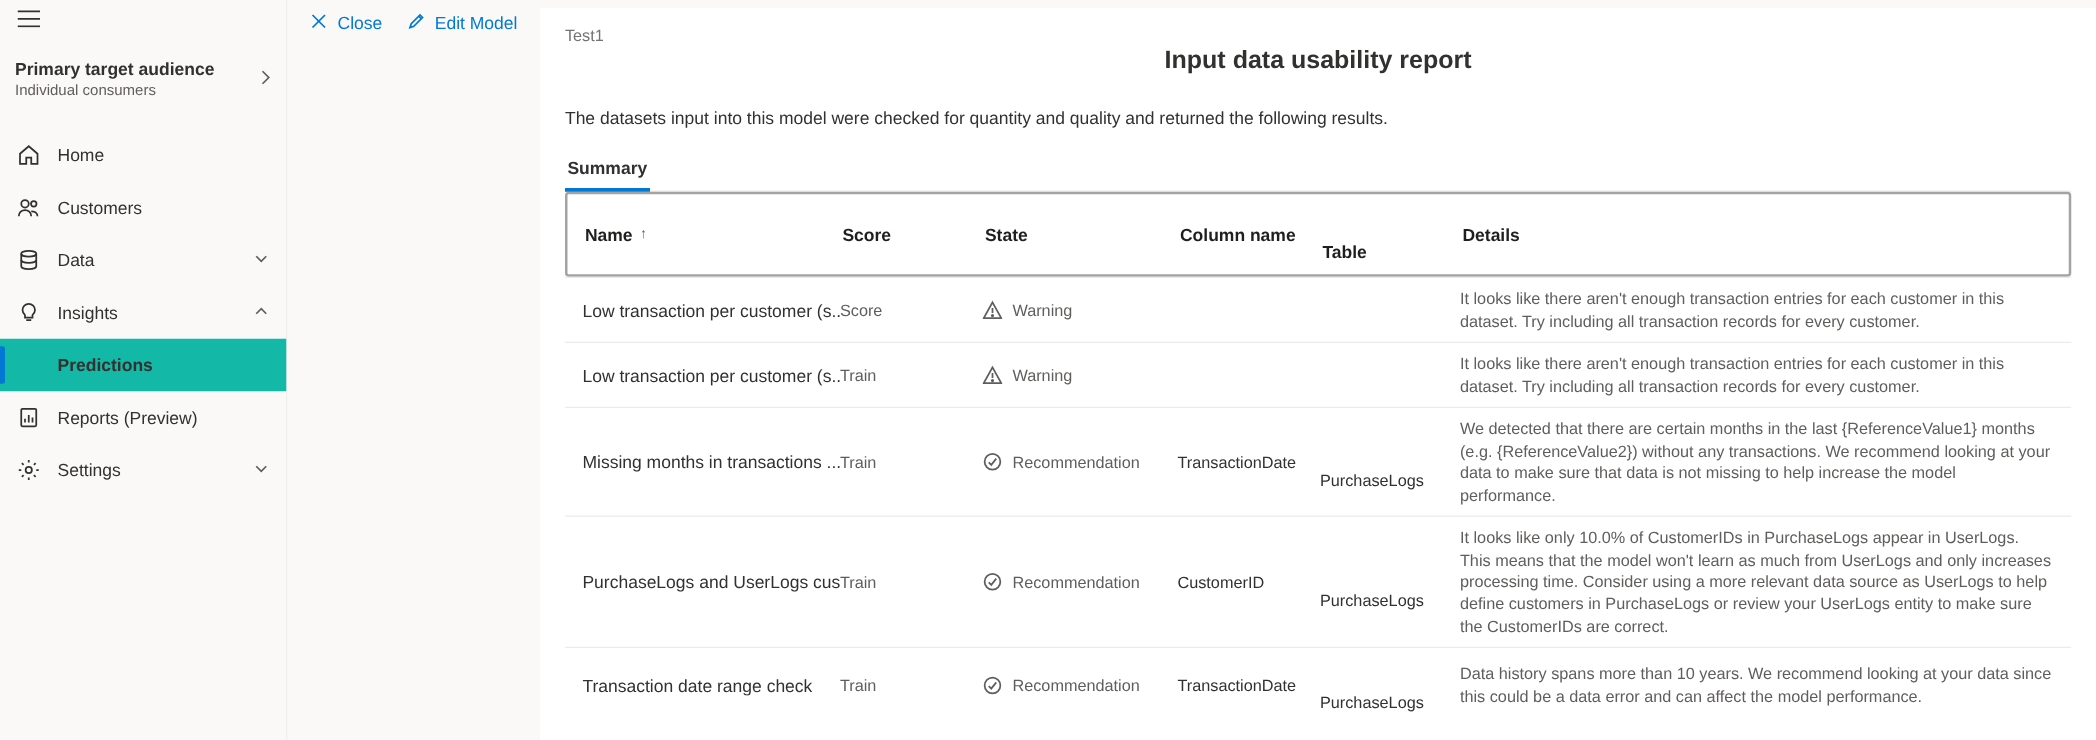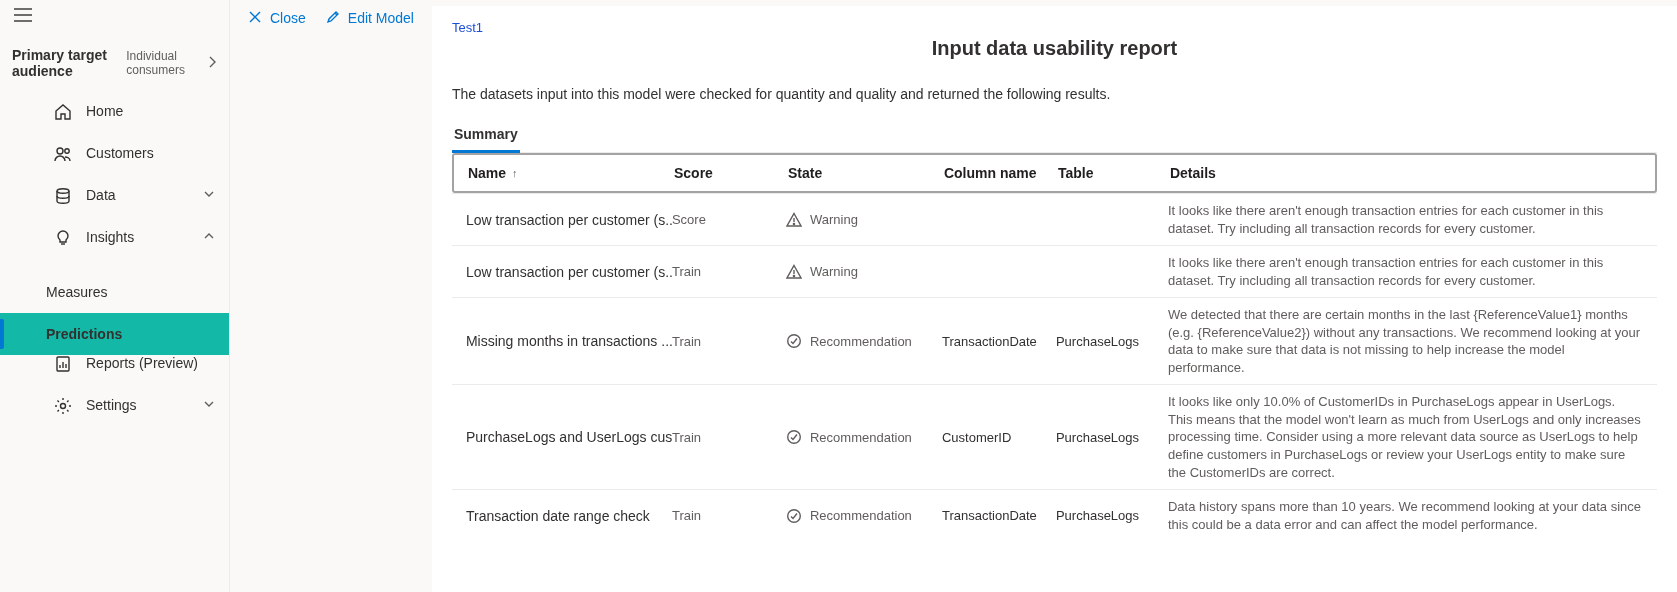--- a/index.html
+++ b/index.html
@@ -27,34 +27,34 @@
     cursor: pointer;
   }
   .hamburger svg { width: 18px; height: 14px; }
   .context-header {
     display: flex;
     align-items: center;
     justify-content: space-between;
     padding: 16px 12px 10px 12px;
     cursor: pointer;
   }
-  .context-header .titles { display: flex; }
+  .context-header .titles { display: flex; flex-direction: column; }
   .context-title { font-weight: 600; font-size: 14px; color: #323130; }
   .context-sub { font-size: 12px; color: #605e5c; margin-top: 2px; }
   .context-header .chev { color: #605e5c; }
 
   .nav { margin-top: 14px; display: flex; flex-direction: column; }
   .nav-item {
     display: flex;
+    align-items: center;
     height: 42px;
     padding: 0 14px;
     cursor: pointer;
     color: #323130;
     position: relative;
-    margin-left: 40px;
   }
   .nav-item .icon { width: 18px; height: 18px; margin-right: 14px; color: #323130; display:flex; align-items:center; justify-content:center;}
   .nav-item .label { flex: 1; }
   .nav-item .chev { color: #605e5c; }
   .nav-sub {
     display: flex;
     align-items: center;
     height: 42px;
     padding-left: 46px;
     cursor: pointer;
@@ -98,21 +98,21 @@
   }
   .cmd-btn svg { width: 14px; height: 14px; }
 
   .content {
     background: #ffffff;
     margin: 6px 0 0 0;
     flex: 1;
     padding: 14px 20px 20px 20px;
     overflow: auto;
   }
-  .breadcrumb { font-size: 13px; color: #1d4ed8; margin-bottom: 2px; }
+  .breadcrumb { font-size: 13px; color: #737373; margin-bottom: 2px; }
   .page-title { font-size: 20px; font-weight: 600; margin-bottom: 26px; text-align: center; }
   .page-desc { font-size: 14px; color: #323130; margin-bottom: 18px; }
 
   .tabstrip { display: flex; border-bottom: 1px solid #edebe9; }
   .tab {
     padding: 6px 2px 10px;
     margin-right: 24px;
     font-weight: 600;
     cursor: pointer;
     color: #323130;
@@ -135,21 +135,21 @@
     display: flex;
     align-items: center;
     padding: 10px 14px;
     font-weight: 600;
     color: #201f1e;
   }
   .col-name { width: 206px; display:flex; align-items:center; gap:6px;}
   .col-step { width: 114px; }
   .col-state { width: 156px; display:flex; align-items:center; gap:8px;}
   .col-colname { width: 114px; }
-  .col-table { width: 112px; }
+  .col-table { width: 112px; margin-top: 28px; }
   .col-details { flex: 1; }
 
   .tbody { }
   .trow {
     display: flex;
     align-items: center;
     padding: 8px 14px;
     border-top: 1px solid #edebe9;
     min-height: 44px;
   }
@@ -234,23 +234,20 @@
           </svg>
       </span>
       <span class="label">Insights</span>
       <span class="chev">
         <svg width="12" height="12" viewBox="0 0 12 12">
             <polyline points="2,8 6,4 10,8"></polyline>
           </svg>
       </span>
     </div>
 
-    <div class="nav-sub">
-      <span>Measures</span>
-    </div>
     <div class="nav-sub active">
       <span>Predictions</span>
     </div>
 
     <div class="nav-item">
       <span class="icon">
         <svg viewBox="0 0 18 18">
             <rect x="3" y="2" width="12" height="14" rx="1"></rect>
             <line x1="6" y1="13" x2="6" y2="10"></line>
             <line x1="9" y1="13" x2="9" y2="7"></line>

